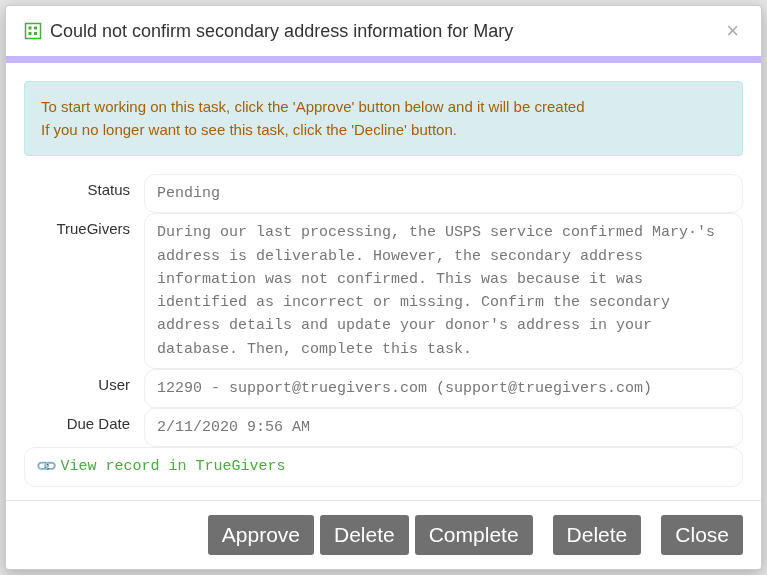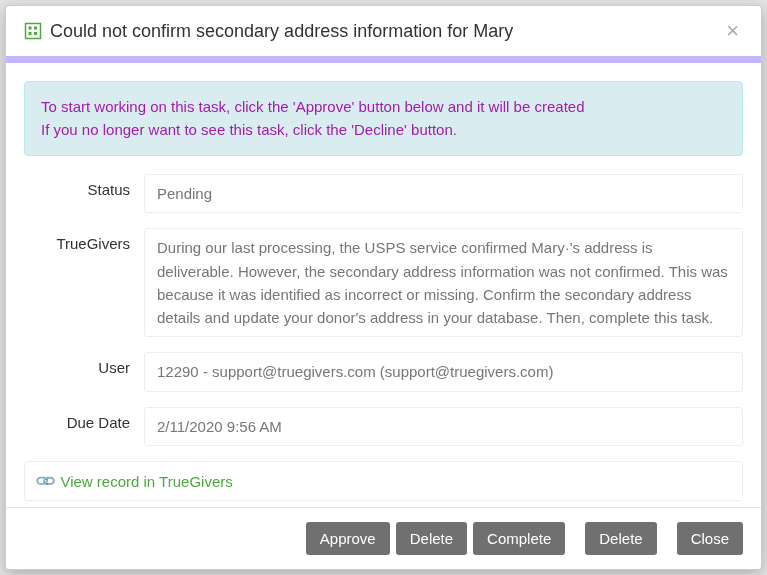--- a/index.html
+++ b/index.html
@@ -54,50 +54,50 @@
       padding: 0 4px;
     }
     .modal-body {
       padding: 18px;
       flex: 1;
       overflow-y: auto;
     }
     .alert-info {
       background: #d9edf0;
       border: 1px solid #bce8f1;
-      color: #a21caf;
+      color: #a16207;
       padding: 14px 16px;
       border-radius: 4px;
       margin-bottom: 18px;
       font-size: 15px;
       line-height: 1.5;
     }
     .form-group {
       display: flex;
-      margin-bottom: 15px;
       align-items: flex-start;
     }
     .form-label {
       width: 120px;
       text-align: right;
       padding-right: 14px;
       color: #333;
       font-size: 15px;
       padding-top: 7px;
     }
     .form-value {
       flex: 1;
       border: 1px solid #eee;
       background: #fff;
       padding: 7px 12px;
-      border-radius: 3px;
+      border-radius: 11px;
       color: #777;
       font-size: 15px;
       line-height: 1.55;
       min-height: 34px;
+      font-family: Liberation Mono, monospace;
     }
     .record-link {
       color: #4aab3f;
       text-decoration: none;
       display: inline-flex;
       align-items: center;
       gap: 6px;
     }
     .link-icon {
       transform: rotate(45deg);
@@ -109,21 +109,21 @@
       padding: 14px 18px;
       display: flex;
       justify-content: flex-end;
       gap: 6px;
     }
     .btn {
       background: #707070;
       color: #fff;
       border: none;
       padding: 8px 14px;
-      font-size: 15px;
+      font-size: 21px;
       border-radius: 3px;
       cursor: pointer;
     }
     .footer-gap {
       width: 8px;
     }
   </style>
 </head>
 <body>
 

